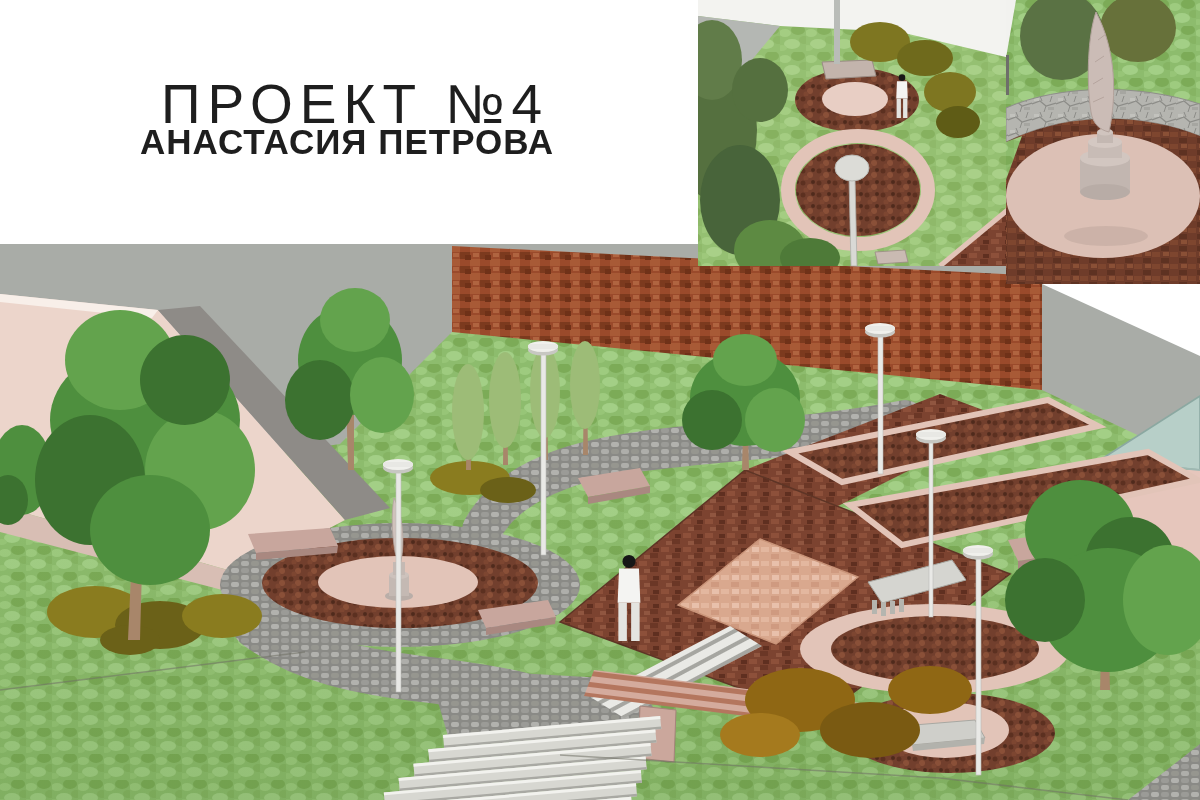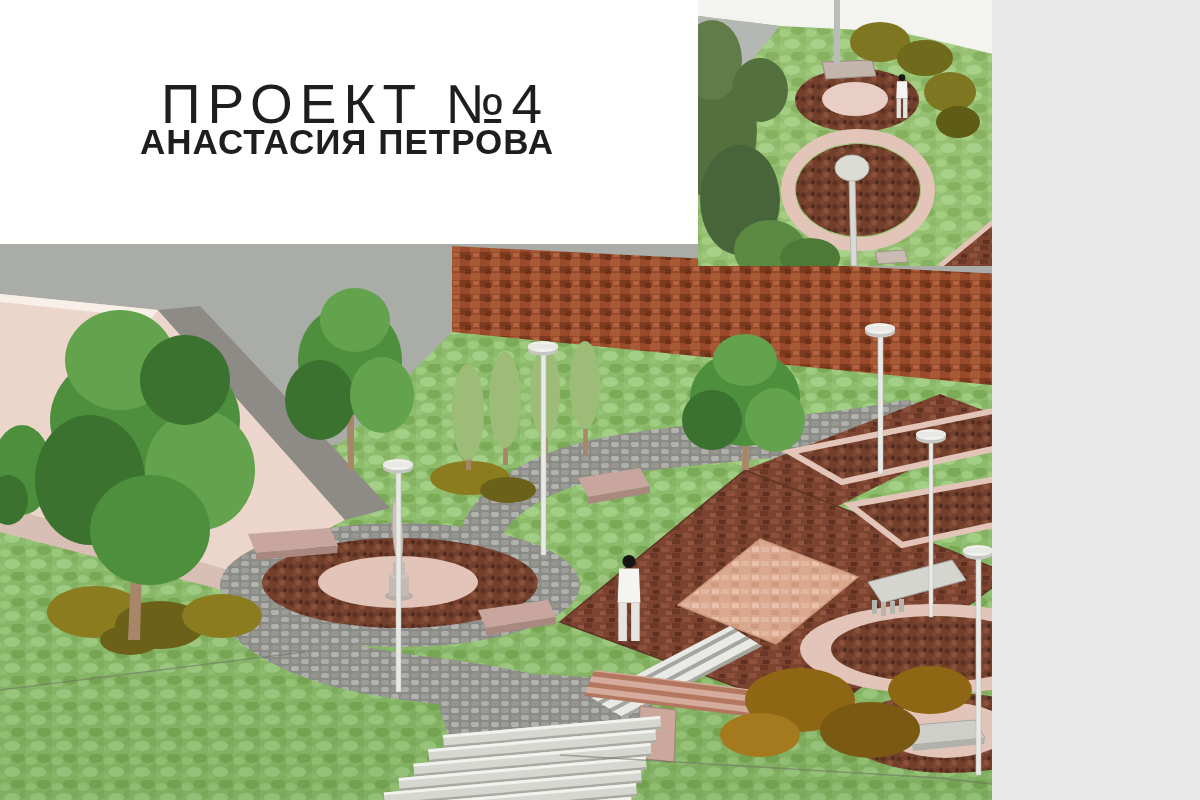--- a/index.html
+++ b/index.html
@@ -1,16 +1,16 @@
 <!DOCTYPE html>
 <html style="--background: #ffffff; --title-text: #1e1e1e; --wall-gray: #a9aca7; --brick-red: #9a4a2b; --plaza-brick: #7c4330; --mulch-brown: #723f2d; --paver-dark: #6f3c2a; --grass-green: #8dbc6d; --cobble-gray: #8a8a86; --stone-step: #d7d7d1; --pink-ring: #e2c4b8; --salmon-square: #d9a88e; --building-pink: #ecd5cb; --ramp-gray: #8e8b87; --glass-teal: #b7cfc8; --pavilion-pink: #e6c6bc; --bench-pink: #c8a69d; --lamp-white: #f0f0ec; --pole-gray: #e9e9e6; --tree-green: #4e8f3e; --tree-light: #63a34d; --tree-dark: #3c7230; --tree-pale: #9dbc77; --olive-shrub: #8a7c1f; --olive-dark: #6b6118; --autumn-shrub: #8f6714; --trunk-brown: #a8866a; --sculpture-stone: #c9bcb4;"><head>
 <meta charset="utf-8">
 <style>
   html,body{margin:0;padding:0;background:#e8e8e8;}
-  .slide{position:relative;width:992px;height:800px;background:var(--background,#fff);overflow:hidden;
+  .slide{position:relative;width:1200px;height:800px;background:var(--background,#fff);overflow:hidden;
          font-family:"Liberation Sans","DejaVu Sans",sans-serif;}
   .title{position:absolute;left:161px;top:76px;font-weight:400;font-size:55px;line-height:1.05;
          letter-spacing:7px;color:var(--title-text,#1e1e1e);white-space:nowrap;}
   .subtitle{position:absolute;left:140px;top:123px;font-weight:700;font-size:35px;line-height:1.1;
          letter-spacing:1px;color:var(--title-text,#1e1e1e);white-space:nowrap;}
   svg.scene{position:absolute;left:0;top:0;}
   
   .f-wall{fill:var(--wall-gray)} .f-white{fill:#ffffff}
   .f-pink{fill:var(--pink-ring)} .f-lamp{fill:var(--lamp-white)}
   .f-bench{fill:var(--bench-pink)} .f-bld{fill:var(--building-pink)}

